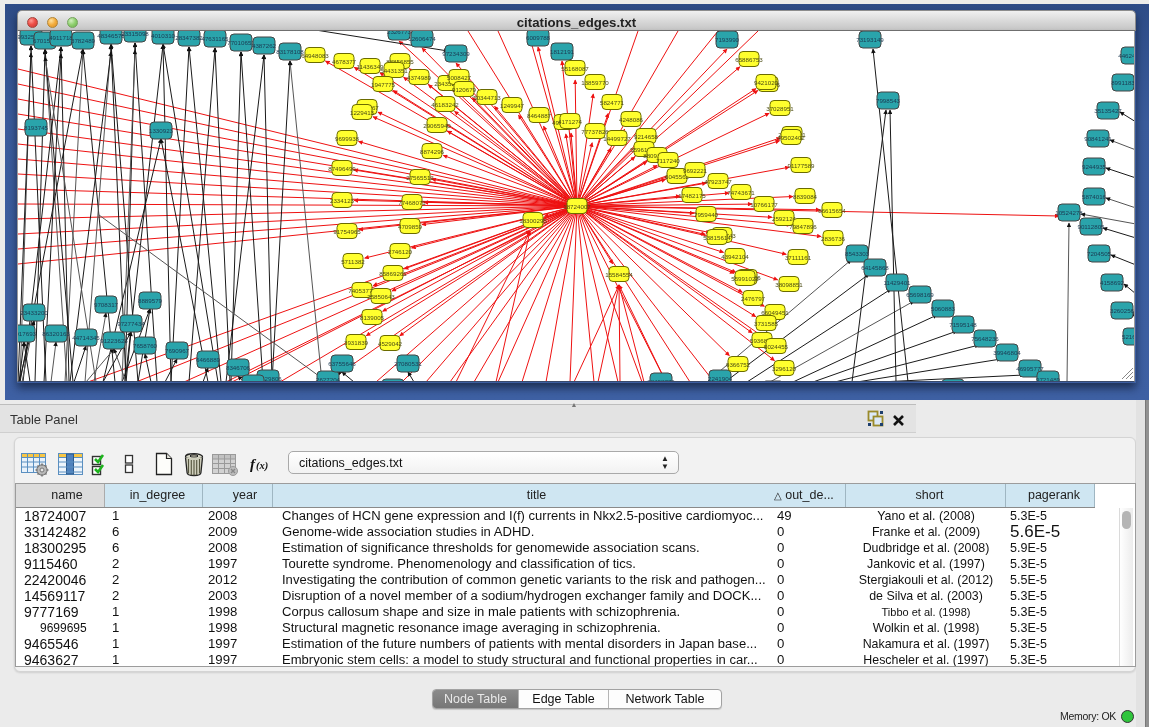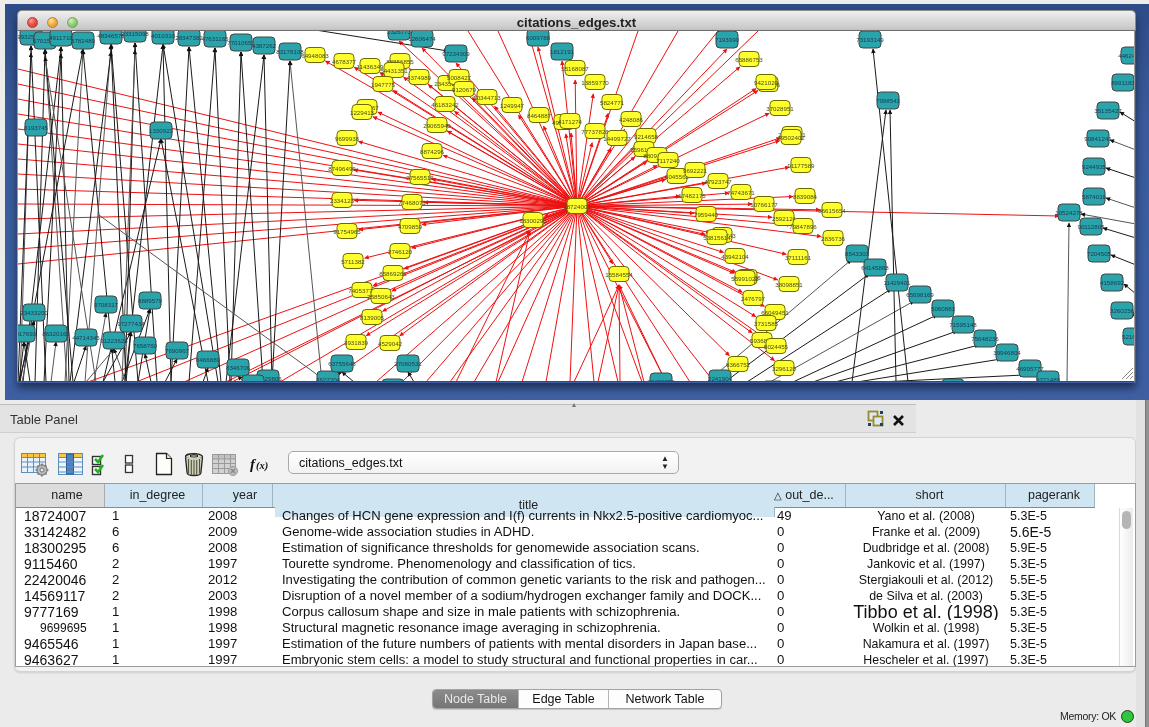--- a/index.html
+++ b/index.html
@@ -665,21 +665,21 @@
       <div class="combo">
           <span class="ct">citations_edges.txt</span>
           <span class="st">▲<br>▼</span>
         </div>
     </div>
     <div class="table">
       <div class="thead">
           <div class="hc hg" style="left:0;width:89px;text-indent:14px;">name</div>
           <div class="hc" style="left:89px;width:98px;">in_degree</div>
           <div class="hc" style="left:187px;width:70px;text-indent:15px;">year</div>
-          <div class="hc" style="left:259px;width:500px;margin-top:10px;">title</div>
+          <div class="hc" style="left:267px;width:500px;">title</div>
           <div class="hc" style="left:757px;width:73px;text-align:left;text-indent:0;padding-left:1px;"><span class="tri">△</span> out_de...</div>
           <div class="hc" style="left:830px;width:160px;">short</div>
           <div class="hc" style="left:990px;width:89px;">pagerank</div>
         </div>
       <div class="rows">
           <div class="row">
             <div class="c" style="left:8px;width:80px;font-size:14px;">18724007</div>
             <div class="c" style="left:96px;width:88px;">1</div>
             <div class="c" style="left:192px;width:62px;">2008</div>
             <div class="c" style="left:266px;width:492px;font-size:13.05px;">Changes of HCN gene expression and I(f) currents in Nkx2.5-positive cardiomyoc...</div>
@@ -687,21 +687,21 @@
             <div class="c" style="left:830px;width:160px;text-align:center;font-size:12.4px;">Yano et al. (2008)</div>
             <div class="c" style="left:994px;width:85px;font-size:12.5px;">5.3E-5</div>
           </div>
           <div class="row">
             <div class="c" style="left:8px;width:80px;font-size:14px;">33142482</div>
             <div class="c" style="left:96px;width:88px;">6</div>
             <div class="c" style="left:192px;width:62px;">2009</div>
             <div class="c" style="left:266px;width:492px;font-size:13.05px;">Genome-wide association studies in ADHD.</div>
             <div class="c" style="left:761px;width:65px;">0</div>
             <div class="c" style="left:830px;width:160px;text-align:center;font-size:12.4px;">Franke et al. (2009)</div>
-            <div class="c" style="left:994px;width:85px;font-size:14px;">5.6E-5</div>
+            <div class="c" style="left:994px;width:85px;font-size:17px;">5.6E-5</div>
           </div>
           <div class="row">
             <div class="c" style="left:8px;width:80px;font-size:14px;">18300295</div>
             <div class="c" style="left:96px;width:88px;">6</div>
             <div class="c" style="left:192px;width:62px;">2008</div>
             <div class="c" style="left:266px;width:492px;font-size:13.05px;">Estimation of significance thresholds for genomewide association scans.</div>
             <div class="c" style="left:761px;width:65px;">0</div>
             <div class="c" style="left:830px;width:160px;text-align:center;font-size:12.4px;">Dudbridge et al. (2008)</div>
             <div class="c" style="left:994px;width:85px;font-size:12.5px;">5.9E-5</div>
           </div>
@@ -731,21 +731,21 @@
             <div class="c" style="left:761px;width:65px;">0</div>
             <div class="c" style="left:830px;width:160px;text-align:center;font-size:12.4px;">de Silva et al. (2003)</div>
             <div class="c" style="left:994px;width:85px;font-size:12.5px;">5.3E-5</div>
           </div>
           <div class="row">
             <div class="c" style="left:8px;width:80px;font-size:14px;">9777169</div>
             <div class="c" style="left:96px;width:88px;">1</div>
             <div class="c" style="left:192px;width:62px;">1998</div>
             <div class="c" style="left:266px;width:492px;font-size:13.05px;">Corpus callosum shape and size in male patients with schizophrenia.</div>
             <div class="c" style="left:761px;width:65px;">0</div>
-            <div class="c" style="left:830px;width:160px;text-align:center;font-size:18px;">Tibbo et al. (1998)</div>
+            <div class="c" style="left:830px;width:160px;text-align:center;font-size:11px;">Tibbo et al. (1998)</div>
             <div class="c" style="left:994px;width:85px;font-size:12.5px;">5.3E-5</div>
           </div>
           <div class="row">
             <div class="c" style="left:24px;width:80px;font-size:12px;">9699695</div>
             <div class="c" style="left:96px;width:88px;">1</div>
             <div class="c" style="left:192px;width:62px;">1998</div>
             <div class="c" style="left:266px;width:492px;font-size:13.05px;">Structural magnetic resonance image averaging in schizophrenia.</div>
             <div class="c" style="left:761px;width:65px;">0</div>
             <div class="c" style="left:830px;width:160px;text-align:center;font-size:12.4px;">Wolkin et al. (1998)</div>
             <div class="c" style="left:994px;width:85px;font-size:12.5px;">5.3E-5</div>

